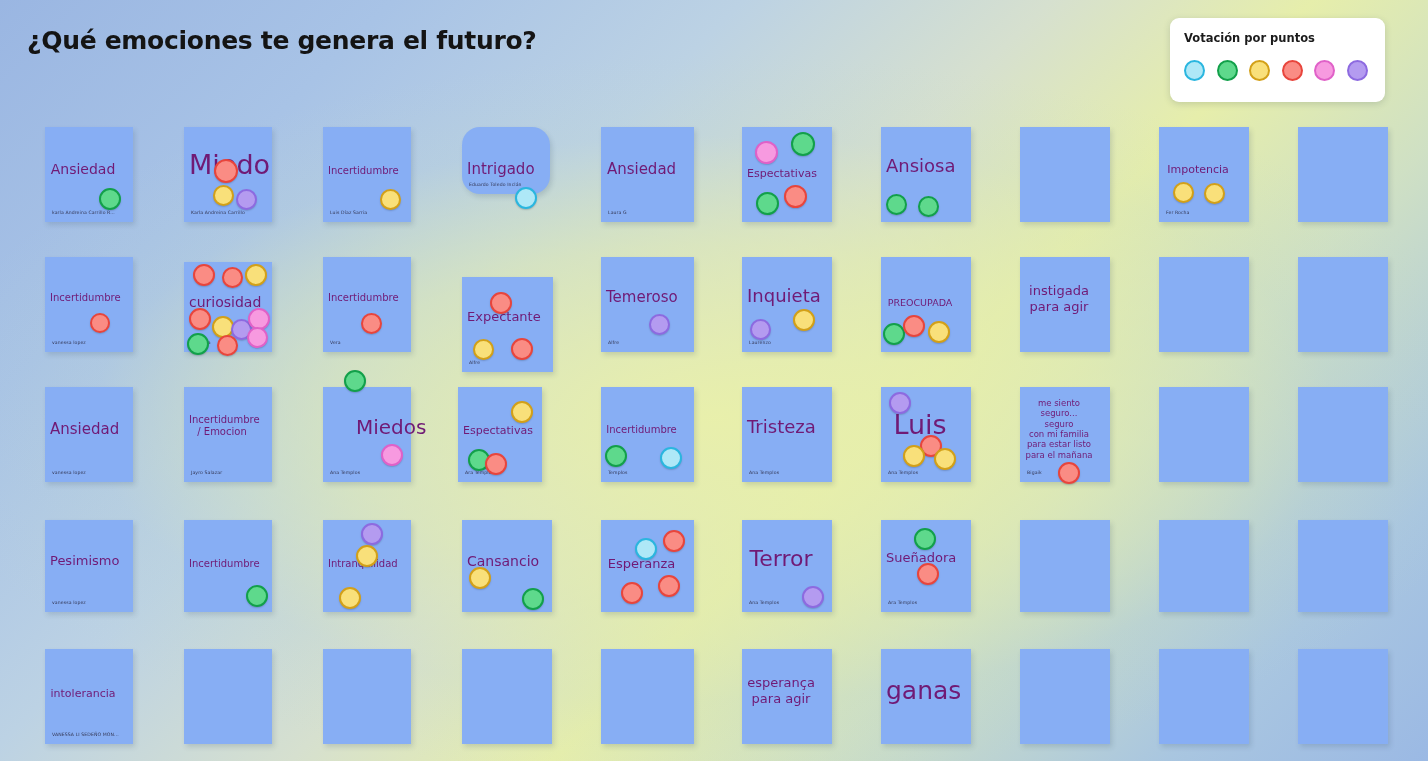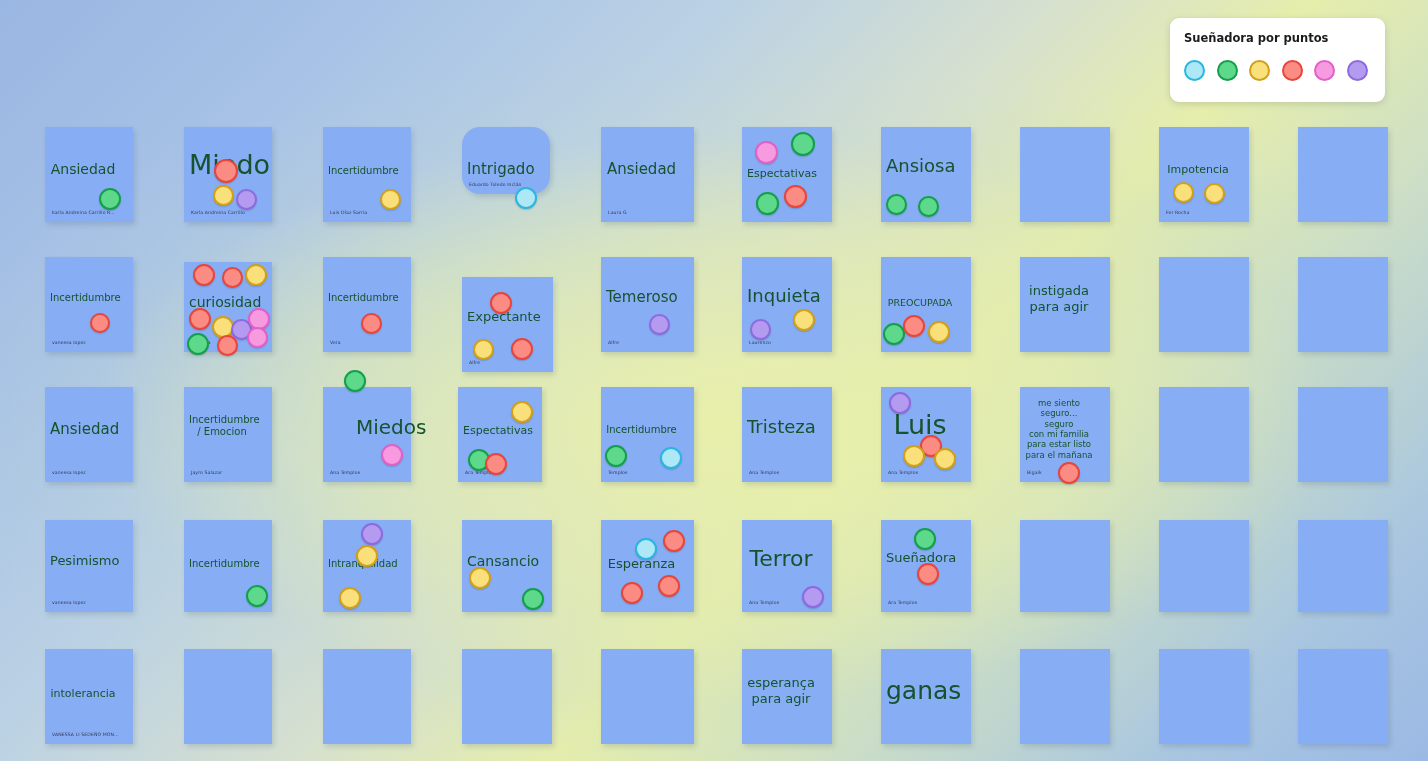--- a/index.html
+++ b/index.html
@@ -34,21 +34,21 @@
 
   
   .note {
     position: absolute;
     background: #87aef4;
     box-shadow: 2px 3px 5px rgba(40,60,90,0.16);
     overflow: visible;
   }
   .note-text {
     position: absolute; left: 0; right: 12px;
-    text-align: center; color: #14532d;
+    text-align: center; color: #701a75;
     padding: 0 5px; line-height: 1.22;
     white-space: pre-line;
     z-index: 2;
   }
   .note-author {
     position: absolute; left: 7px; bottom: 7px;
     font-size: 4.6px; color: #2b2b45;
     letter-spacing: 0.1px; white-space: nowrap;
     opacity: 0.92; z-index: 2;
   }
@@ -56,23 +56,24 @@
     position: absolute; border-radius: 50%;
     z-index: 3;
     box-shadow: 0 1px 1.5px rgba(30,40,60,0.22);
   }
 </style>
 </head>
 <body>
 
 <div id="board">
 
+  <div class="board-title">¿Qué emociones te genera el futuro?</div>
 
   <div class="legend">
-    <div class="legend-title">Sueñadora por puntos</div>
+    <div class="legend-title">Votación por puntos</div>
     <div class="legend-dots" id="legend-dots">
         <span class="legend-dot" style="background: rgb(174, 232, 247); border: 2px solid rgb(42, 182, 223);"></span>
         <span class="legend-dot" style="background: rgb(94, 217, 140); border: 2px solid rgb(18, 160, 74);"></span>
         <span class="legend-dot" style="background: rgb(249, 224, 122); border: 2px solid rgb(211, 160, 24);"></span>
         <span class="legend-dot" style="background: rgb(250, 140, 132); border: 2px solid rgb(232, 69, 60);"></span>
         <span class="legend-dot" style="background: rgb(247, 154, 224); border: 2px solid rgb(224, 97, 200);"></span>
         <span class="legend-dot" style="background: rgb(180, 155, 240); border: 2px solid rgb(141, 106, 224);"></span>
       </div>
   </div>
 

